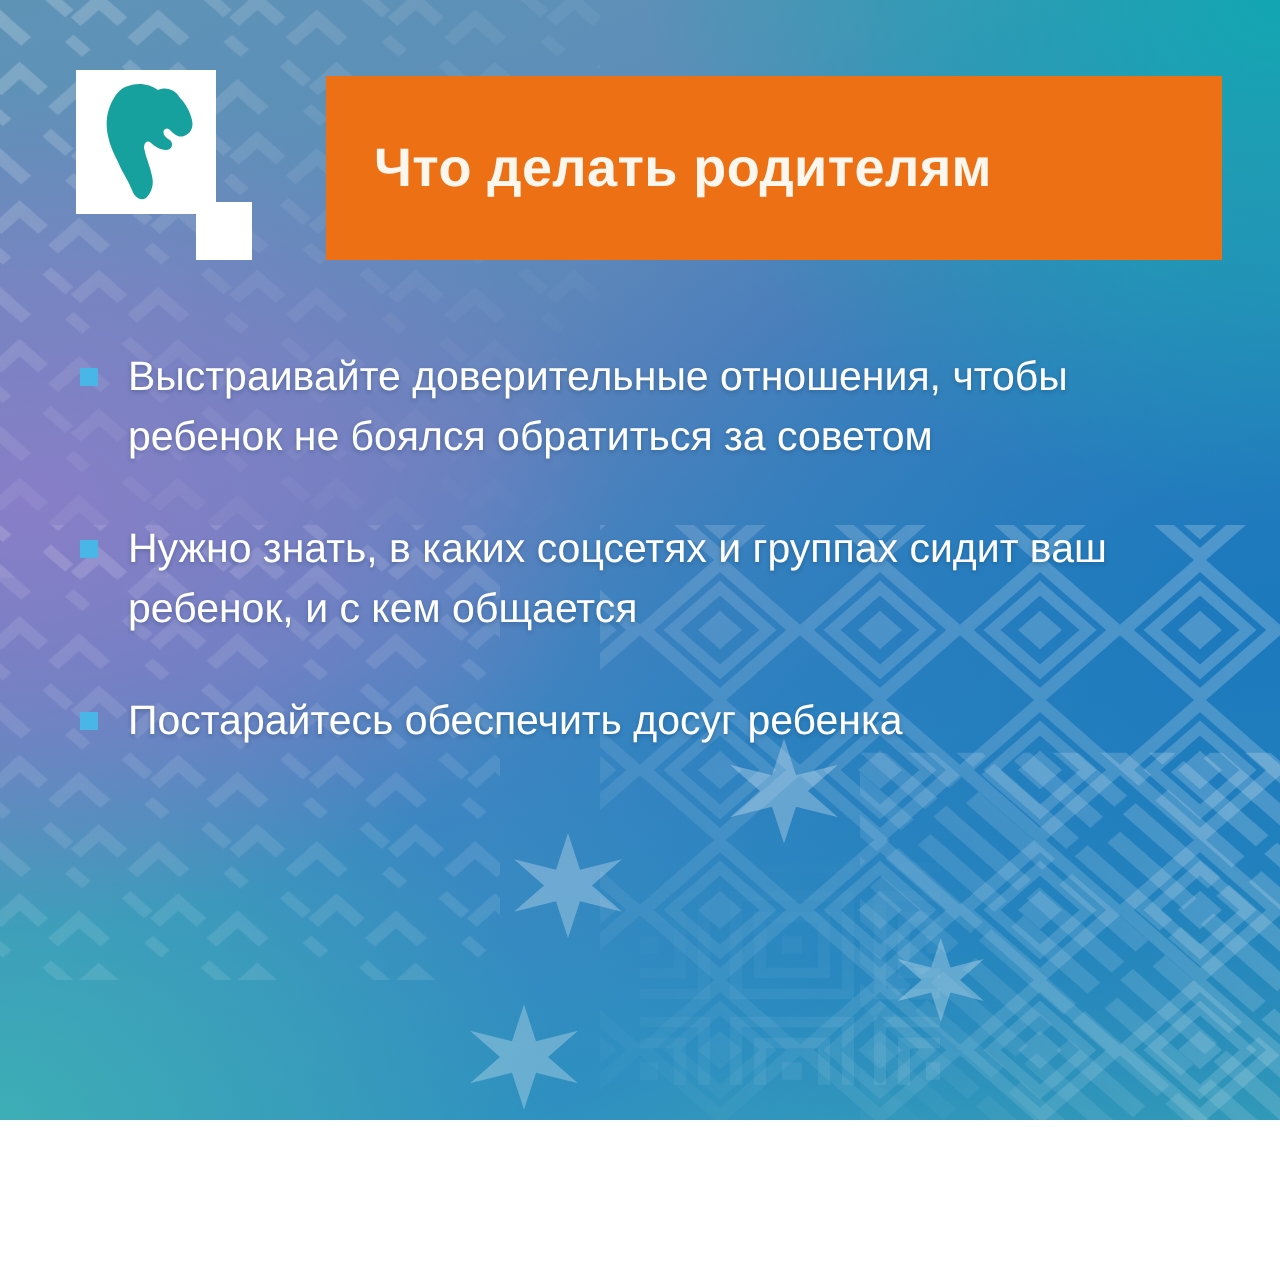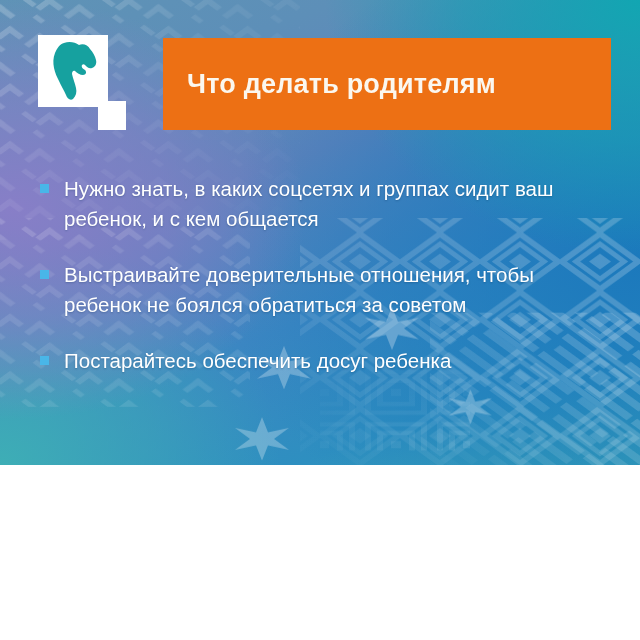--- a/index.html
+++ b/index.html
@@ -3,21 +3,21 @@
 <meta charset="utf-8">
 <style>
   html, body {
     margin: 0;
     padding: 0;
     background: #ffffff;
   }
   #poster {
     position: relative;
     width: 640px;
-    height: 465px;
+    height: 560px;
     overflow: hidden;
     font-family: "Liberation Sans", sans-serif;
   }
 
   
   .bg-base {
     position: absolute;
     inset: 0;
     background:
       radial-gradient(ellipse 420px 300px at 2% 45%, rgba(138,126,200,0.95) 0%, rgba(138,126,200,0.55) 38%, rgba(138,126,200,0) 70%),
@@ -232,26 +232,26 @@
   </div>
 
   <div class="banner">
     <div class="banner-title">Что делать родителям</div>
   </div>
 
   <div class="bullets">
 
     <div class="bullet-item">
       <span class="bullet-marker"></span>
-      <span class="bullet-text">Нужно знать, в каких соцсетях и группах сидит ваш ребенок, и с кем общается</span>
+      <span class="bullet-text">Выстраивайте доверительные отношения, чтобы ребенок не боялся обратиться за советом</span>
     </div>
 
     <div class="bullet-item">
       <span class="bullet-marker"></span>
-      <span class="bullet-text">Выстраивайте доверительные отношения, чтобы ребенок не боялся обратиться за советом</span>
+      <span class="bullet-text">Нужно знать, в каких соцсетях и группах сидит ваш ребенок, и с кем общается</span>
     </div>
 
 
     <div class="bullet-item">
       <span class="bullet-marker"></span>
       <span class="bullet-text">Постарайтесь обеспечить досуг ребенка</span>
     </div>
 
   </div>
 

